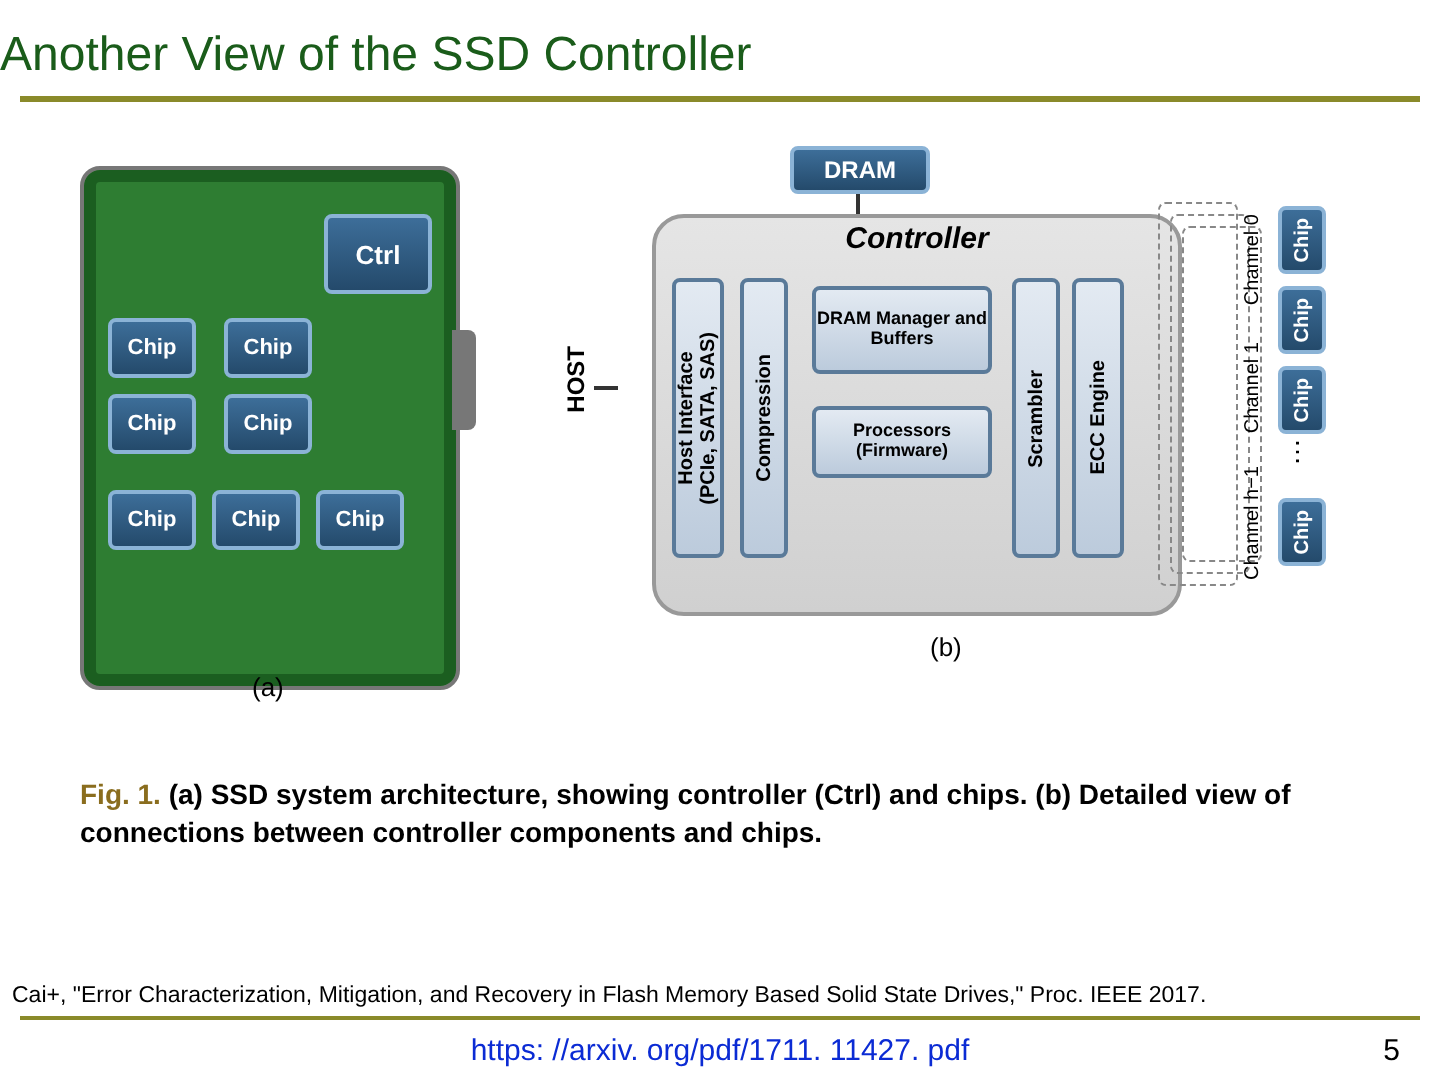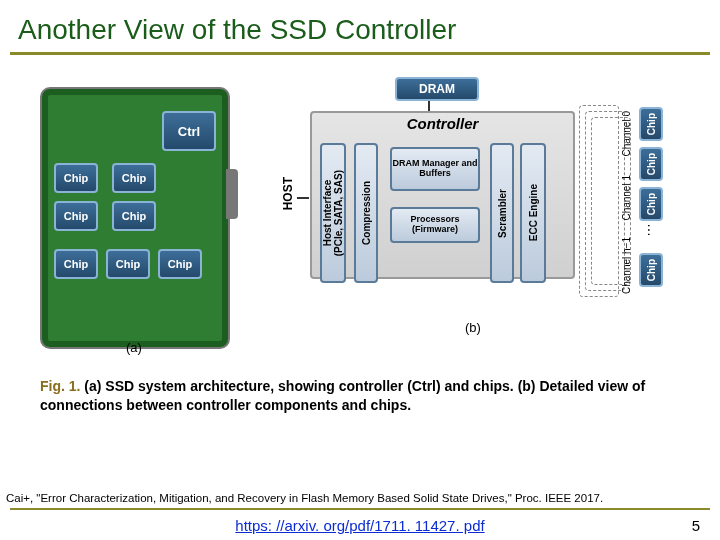--- a/index.html
+++ b/index.html
@@ -1,28 +1,28 @@
 <!DOCTYPE html>
 <html><head>
 <meta charset="utf-8">
 <style>
   *{box-sizing:border-box;margin:0;padding:0}
   body{width:720px;height:540px;background:#fff;font-family:Arial,Helvetica,sans-serif;position:relative;overflow:hidden}
-  .title{font-size:28px;color:#1a5c1a;font-weight:400;padding:14px 10px 6px 18px}
+  .title{font-size:24px;color:#1a5c1a;font-weight:400;padding:14px 10px 6px 0}
   .rule{height:3px;background:#8a8a2a;margin:0 10px}
   .figwrap{position:relative;margin:22px 40px 0 40px;height:260px}
   
   .pcb{position:absolute;left:0;top:10px;width:190px;height:262px;background:#2e7d32;border-radius:10px;border:2px solid #777;box-shadow:inset 0 0 0 6px #1b5e20}
   .pcb::after{content:"";position:absolute;right:-10px;top:80px;width:12px;height:50px;background:#777;border-radius:0 4px 4px 0}
   .ctrl{position:absolute;left:120px;top:22px;width:54px;height:40px;background:linear-gradient(#3d6e99,#244a6b);border:2px solid #8bb3d6;border-radius:4px;color:#fff;font-weight:bold;font-size:13px;display:flex;align-items:center;justify-content:center}
   .achip{position:absolute;width:44px;height:30px;background:linear-gradient(#3d6e99,#244a6b);border:2px solid #8bb3d6;border-radius:4px;color:#fff;font-weight:bold;font-size:11px;display:flex;align-items:center;justify-content:center}
   
   .panelb{position:absolute;left:225px;top:0;width:415px;height:240px}
-  .dram{position:absolute;left:130px;top:0;width:84px;height:24px;background:linear-gradient(#3d6e99,#244a6b);border:2px solid #8bb3d6;border-radius:4px;color:#fff;font-weight:bold;font-size:12px;display:flex;align-items:center;justify-content:center}
-  .controller{position:absolute;left:45px;top:34px;width:265px;height:168px;border:2px solid #999;border-radius:4px;background:linear-gradient(#e5e5e5,#d0d0d0)}
+  .dram{position:absolute;left:130px;top:0;width:70px;height:24px;background:linear-gradient(#3d6e99,#244a6b);border:2px solid #8bb3d6;border-radius:4px;color:#fff;font-weight:bold;font-size:12px;display:flex;align-items:center;justify-content:center}
+  .controller{position:absolute;left:61px;top:34px;width:265px;height:201px;border:2px solid #999;border-radius:16px;background:linear-gradient(#e5e5e5,#d0d0d0)}
   .controller .clabel{position:absolute;top:2px;left:0;right:0;text-align:center;font-weight:bold;font-style:italic;font-size:15px}
   .vbox{position:absolute;width:26px;background:linear-gradient(#e3eaf2,#bccbdc);border:2px solid #5a7a99;border-radius:4px;display:flex;align-items:center;justify-content:center}
   .vbox span{writing-mode:vertical-rl;transform:rotate(180deg);font-size:10px;font-weight:bold;white-space:pre;text-align:center}
   .hostif{left:8px;top:30px;height:140px}
   .compr{left:42px;top:30px;height:140px;width:24px}
   .scram{left:178px;top:30px;height:140px;width:24px}
   .ecc{left:208px;top:30px;height:140px}
   .hbox{position:absolute;background:linear-gradient(#e3eaf2,#bccbdc);border:2px solid #5a7a99;border-radius:4px;font-size:9px;font-weight:bold;display:flex;align-items:center;justify-content:center;text-align:center;line-height:1.1}
   .dmgr{left:78px;top:34px;width:90px;height:44px}
   .proc{left:78px;top:94px;width:90px;height:36px}
@@ -30,26 +30,26 @@
   .proc::before{left:-4px;top:-4px}
   .proc::after{left:-8px;top:-8px;z-index:-2}
   .chanp{left:78px;top:142px;width:90px;height:30px}
   .hostlbl{position:absolute;left:16px;top:100px;font-size:12px;font-weight:bold;writing-mode:vertical-rl;transform:rotate(180deg)}
   .chanlbl{position:absolute;font-size:10px;writing-mode:vertical-rl;transform:rotate(180deg)}
   .chipcol{position:absolute;width:24px;height:34px;background:linear-gradient(#3d6e99,#244a6b);border:2px solid #8bb3d6;border-radius:4px;color:#fff;font-weight:bold;font-size:10px;display:flex;align-items:center;justify-content:center}
   .chipcol span{writing-mode:vertical-rl;transform:rotate(180deg)}
   .dashbox{position:absolute;border:1.5px dashed #888;border-radius:4px}
   .dots{position:absolute;font-size:14px;writing-mode:vertical-rl}
   .sublabel{position:absolute;bottom:-18px;font-size:13px}
-  .caption{margin:40px 40px 0 40px;font-size:14px;line-height:1.35}
+  .caption{margin:55px 40px 0 40px;font-size:14px;line-height:1.35}
   .caption .flabel{color:#8a6d1e;font-weight:bold}
   .caption b{font-weight:bold}
   .cite{position:absolute;bottom:36px;left:6px;right:6px;font-size:11.5px}
   .rule2{position:absolute;bottom:30px;left:10px;right:10px;height:2px;background:#8a8a2a}
-  .link{position:absolute;bottom:6px;left:0;right:0;text-align:center;font-size:15px;color:#0b2bd4;text-decoration:underline}
+  .link{position:absolute;bottom:6px;left:0;right:0;text-align:center;font-size:15px;color:#0b2bd4;}
   .pagen{position:absolute;bottom:6px;right:20px;font-size:15px}
   .arrow{position:absolute;background:#333}
 </style>
 </head>
 <body>
 
 <div class="title">Another View of the SSD Controller</div>
 <div class="rule"></div>
 
 <div class="figwrap">

